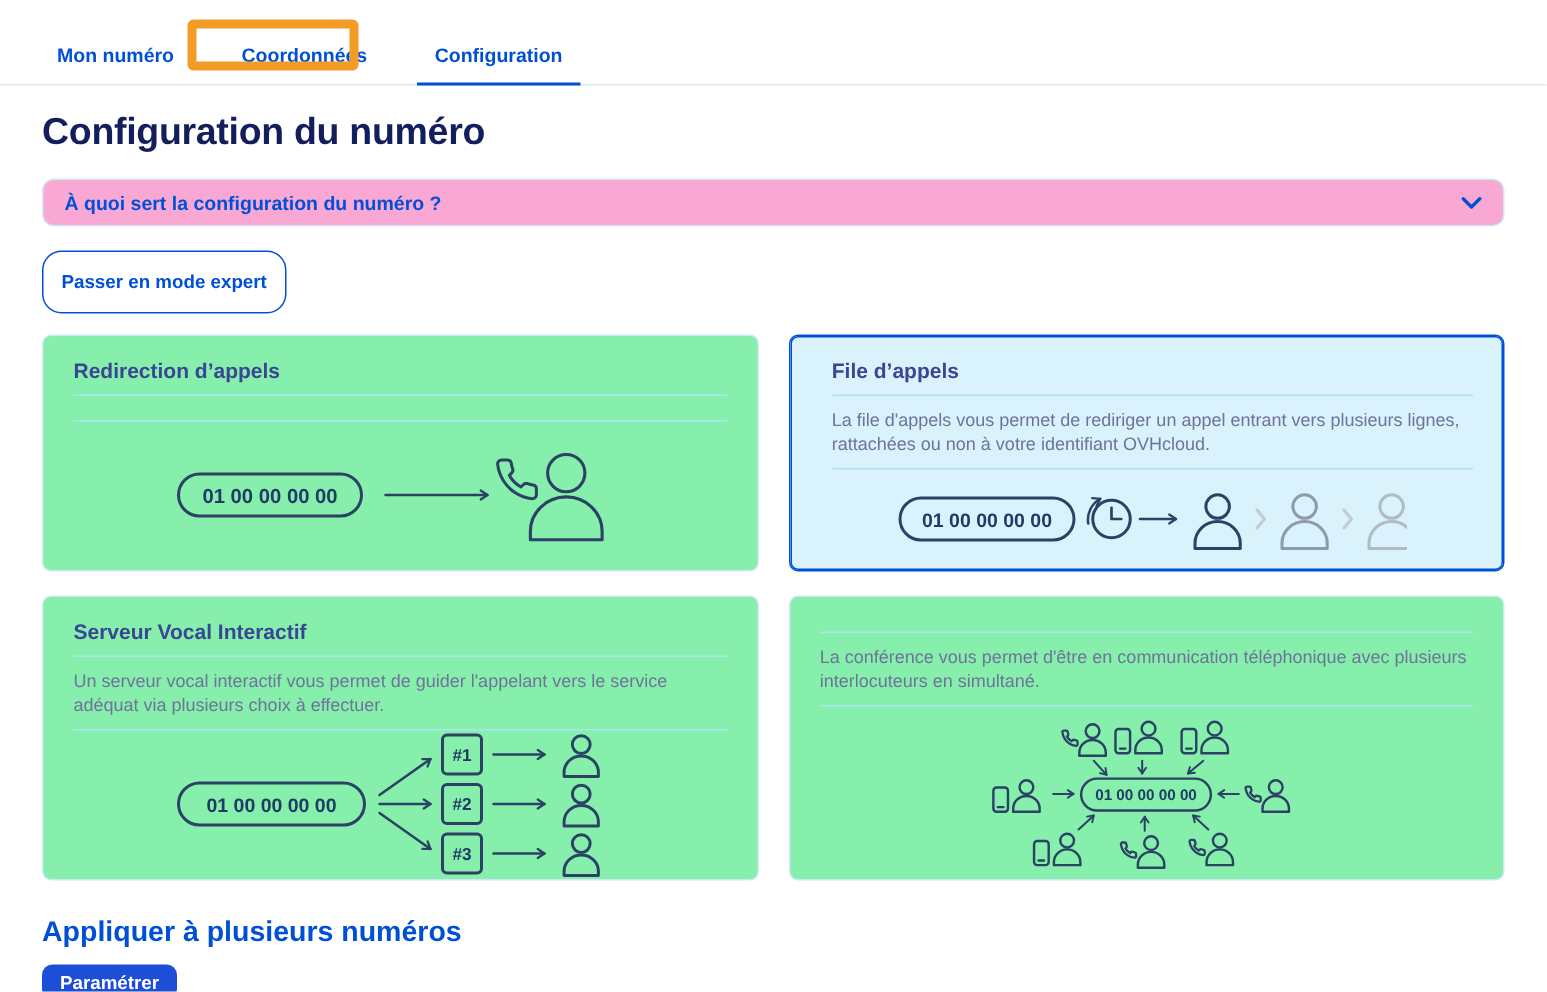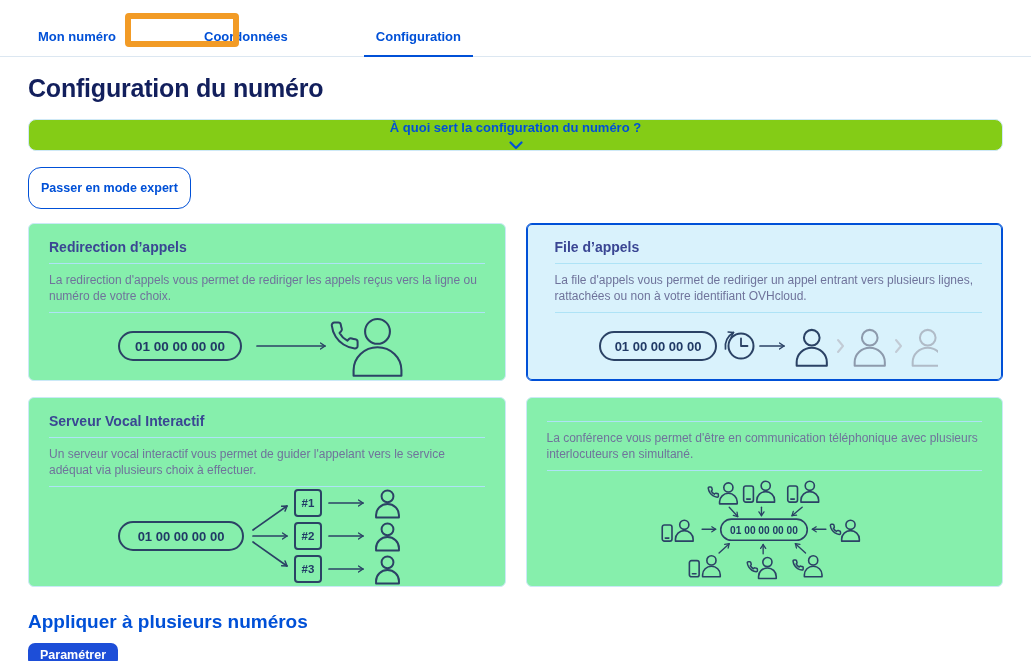--- a/index.html
+++ b/index.html
@@ -8,43 +8,42 @@
     width:1031px; height:661px; overflow:hidden;
     background:#ffffff;
     font-family:"Liberation Sans", sans-serif;
     color:#16255f;
   }
   
   .tabs {
     position:relative; display:flex; align-items:flex-end;
     height:57px; padding-left:26px;
     border-bottom:1px solid #dce7f1;
-    gap:43px;
   }
   .tab {
     position:relative; padding:0 12px 12px; margin-right:21px;
     font-size:13px; font-weight:bold; color:#0050d7; cursor:pointer; white-space:nowrap;
   }
   .tab.active::after {
     content:""; position:absolute; left:0; right:0; bottom:-1px;
     height:2px; background:#0050d7;
   }
   .annotation-box {
     position:absolute; left:125px; top:13px; width:114px; height:34px;
     border:6px solid #f29b26; border-radius:4px; pointer-events:none; z-index:5;
   }
   
   h1 {
     margin:16px 28px 0; font-size:25px; line-height:30px;
     font-weight:bold; color:#121f5c; letter-spacing:-0.2px;
   }
   .accordion {
     margin:16px 28px 0; height:32px; padding:0 14px;
-    border:1px solid #cfe9f6; border-radius:8px; background:#84cc16;
-    display:flex; align-items:center; justify-content:space-between; cursor:pointer;flex-direction:column;
+    border:1px solid #cfe9f6; border-radius:8px; background:#f9a8d4;
+    display:flex; align-items:center; justify-content:space-between; cursor:pointer;
   }
   .accordion-label { font-size:13px; font-weight:bold; color:#0050d7; }
   .btn-outline {
     display:inline-block; margin:16px 0 0 28px; height:42px; padding:0 12px;
     border:1.5px solid #0050d7; border-radius:13px; background:#fff;
     color:#0050d7; font-size:12.5px; font-weight:bold; line-height:21px;
     font-family:inherit; cursor:pointer;
   }
   
   .cards {
@@ -131,21 +130,20 @@
   </svg>
 </div>
 
 <button class="btn-outline">Passer en mode expert</button>
 
 <div class="cards">
 
   <section class="card">
     <h2 class="card-title">Redirection d’appels</h2>
     <hr>
-    <p class="card-desc">La redirection d'appels vous permet de rediriger les appels reçus vers la ligne ou numéro de votre choix.</p>
     <hr>
     <div class="illus">
       <svg width="300" height="64" viewBox="0 0 300 64">
         <g stroke="#2b4265" fill="none" stroke-width="2" stroke-linecap="round" stroke-linejoin="round">
           <rect x="2" y="18" width="122" height="28" rx="14"></rect>
           <line x1="140" y1="32" x2="208" y2="32" stroke-width="1.7" marker-end="url(#mv)"></line>
           <use href="#ic-phone" transform="translate(212,6) scale(1.3)" stroke-width="1.55"></use>
           <use href="#ic-person" transform="translate(226,2) scale(2.3)" stroke-width="0.9"></use>
         </g>
         <text x="63" y="37" font-size="13.5" text-anchor="middle">01 00 00 00 00</text>

